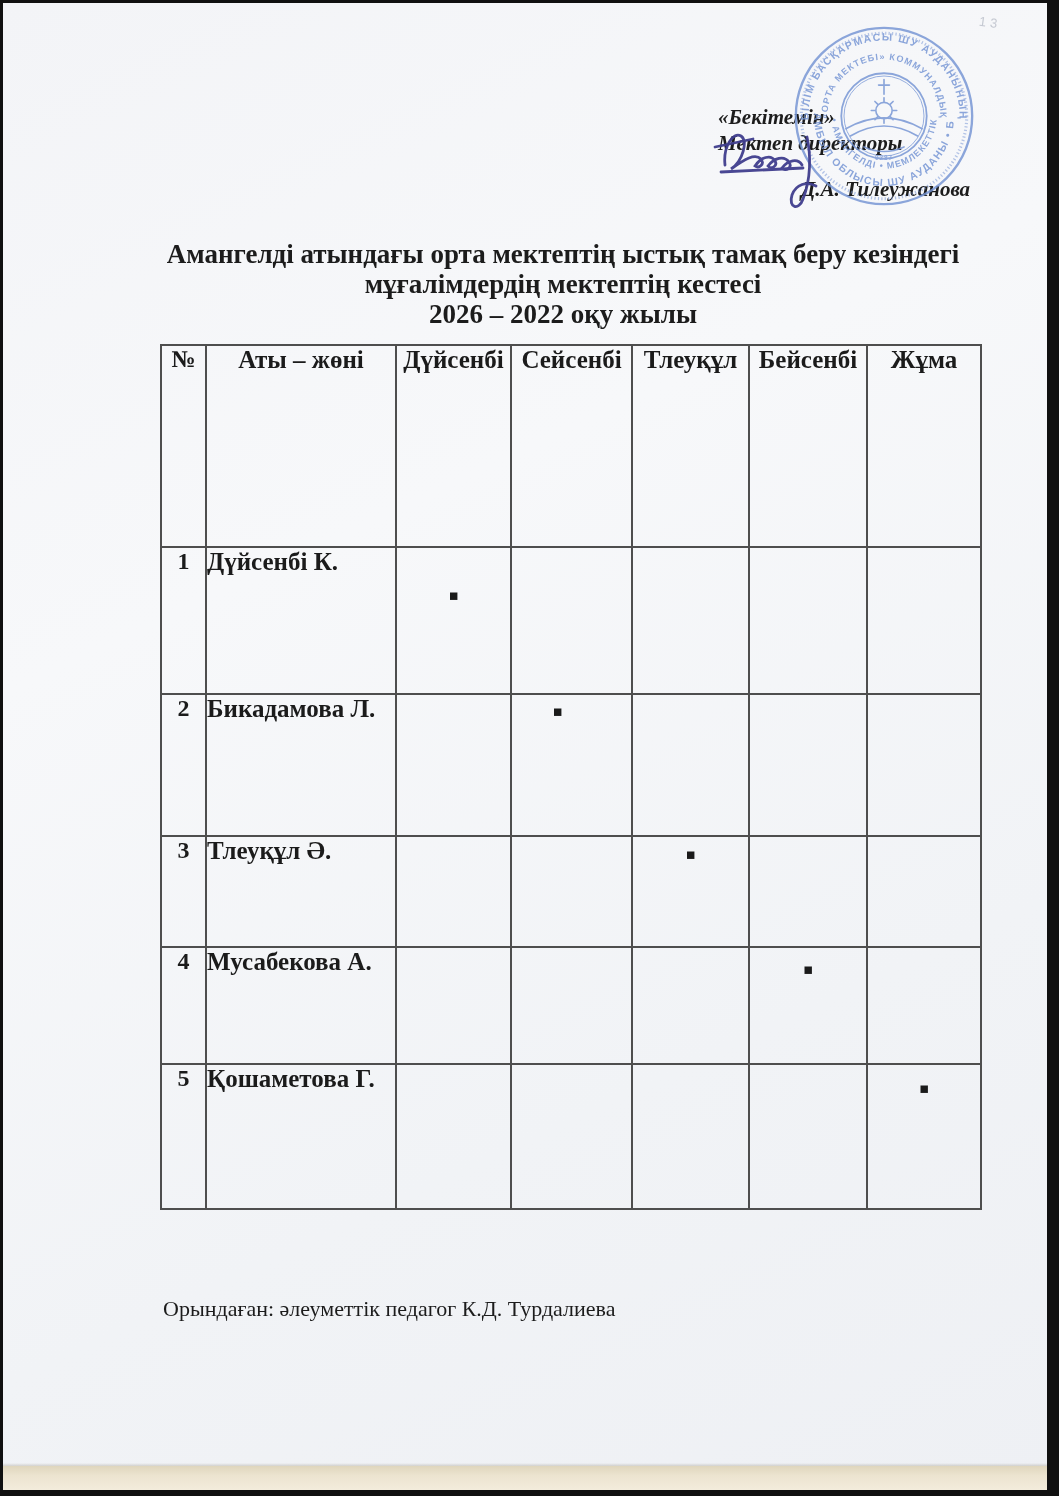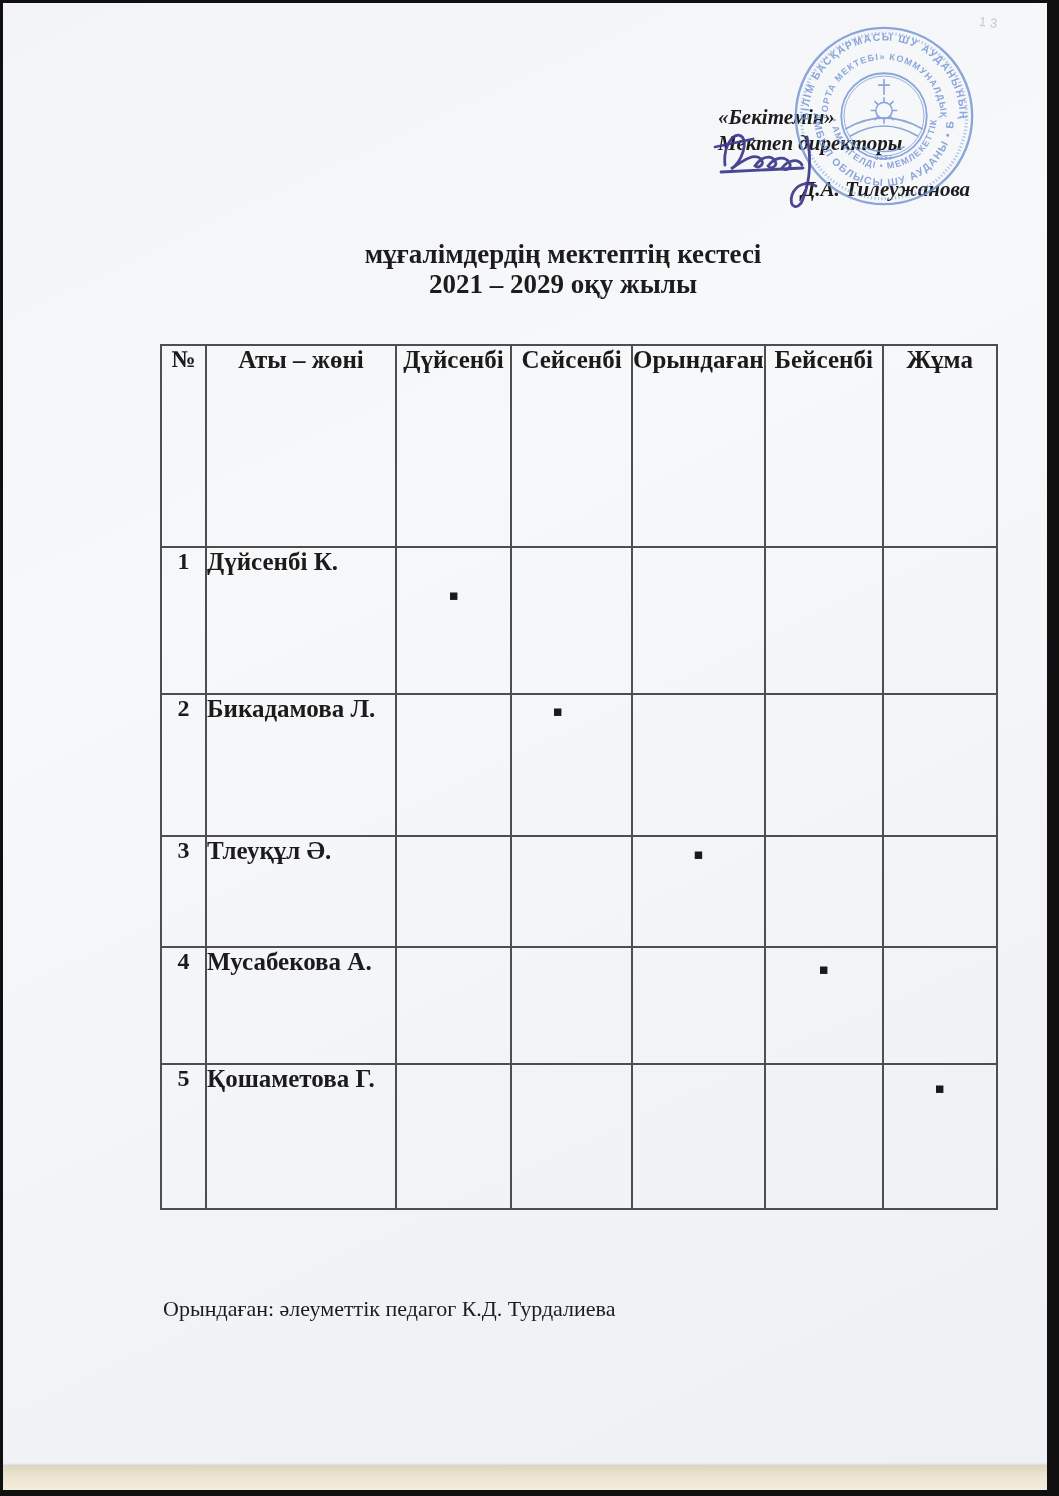--- a/index.html
+++ b/index.html
@@ -130,41 +130,42 @@
   <svg class="signature" viewBox="0 0 132 96">
     <g fill="none" stroke="#403e8e" stroke-width="2.8" stroke-linecap="round" opacity="0.95">
       <path d="M2,26 L40,18"></path>
       <path d="M12,44 C10,26 20,10 28,15 C35,20 30,40 18,48 C32,38 42,32 48,38 C52,43 46,48 42,45 C48,36 58,33 62,40 C65,45 58,49 55,45 C61,37 71,34 76,41 C80,47 72,51 69,47 C75,39 85,37 89,44"></path>
       <path d="M8,51 L90,47"></path>
       <path d="M94,16 C98,34 98,58 90,78 C86,90 75,87 79,74 C83,63 94,60 103,65"></path>
     </g>
   </svg>
 
   <div class="title">
+    <div>Амангелді атындағы орта мектептің ыстық тамақ беру кезіндегі</div>
     <div>мұғалімдердің мектептің кестесі</div>
-    <div>2021 – 2029 оқу жылы</div>
+    <div>2026 – 2022 оқу жылы</div>
   </div>
 
   <table class="schedule">
     <colgroup>
       <col style="width:45px">
         <col style="width:190px">
         <col style="width:115px">
       <col style="width:121px">
         <col style="width:117px">
         <col style="width:118px">
         <col style="width:114px">
     </colgroup>
     <thead>
       <tr class="hdr">
         <th class="h-num">№</th>
         <th class="h-name">Аты – жөні</th>
         <th class="h-day">Дүйсенбі</th>
         <th class="h-day">Сейсенбі</th>
-        <th class="h-day">Орындаған</th>
+        <th class="h-day">Тлеуқұл</th>
         <th class="h-day">Бейсенбі</th>
         <th class="h-day">Жұма</th>
       </tr>
     </thead>
     <tbody>
       <tr>
         <td class="no">1</td>
         <td class="name">Дүйсенбі К.</td>
         <td class="day"><span class="mark">▪</span></td>
         <td class="day"><span class="mark"></span></td>

